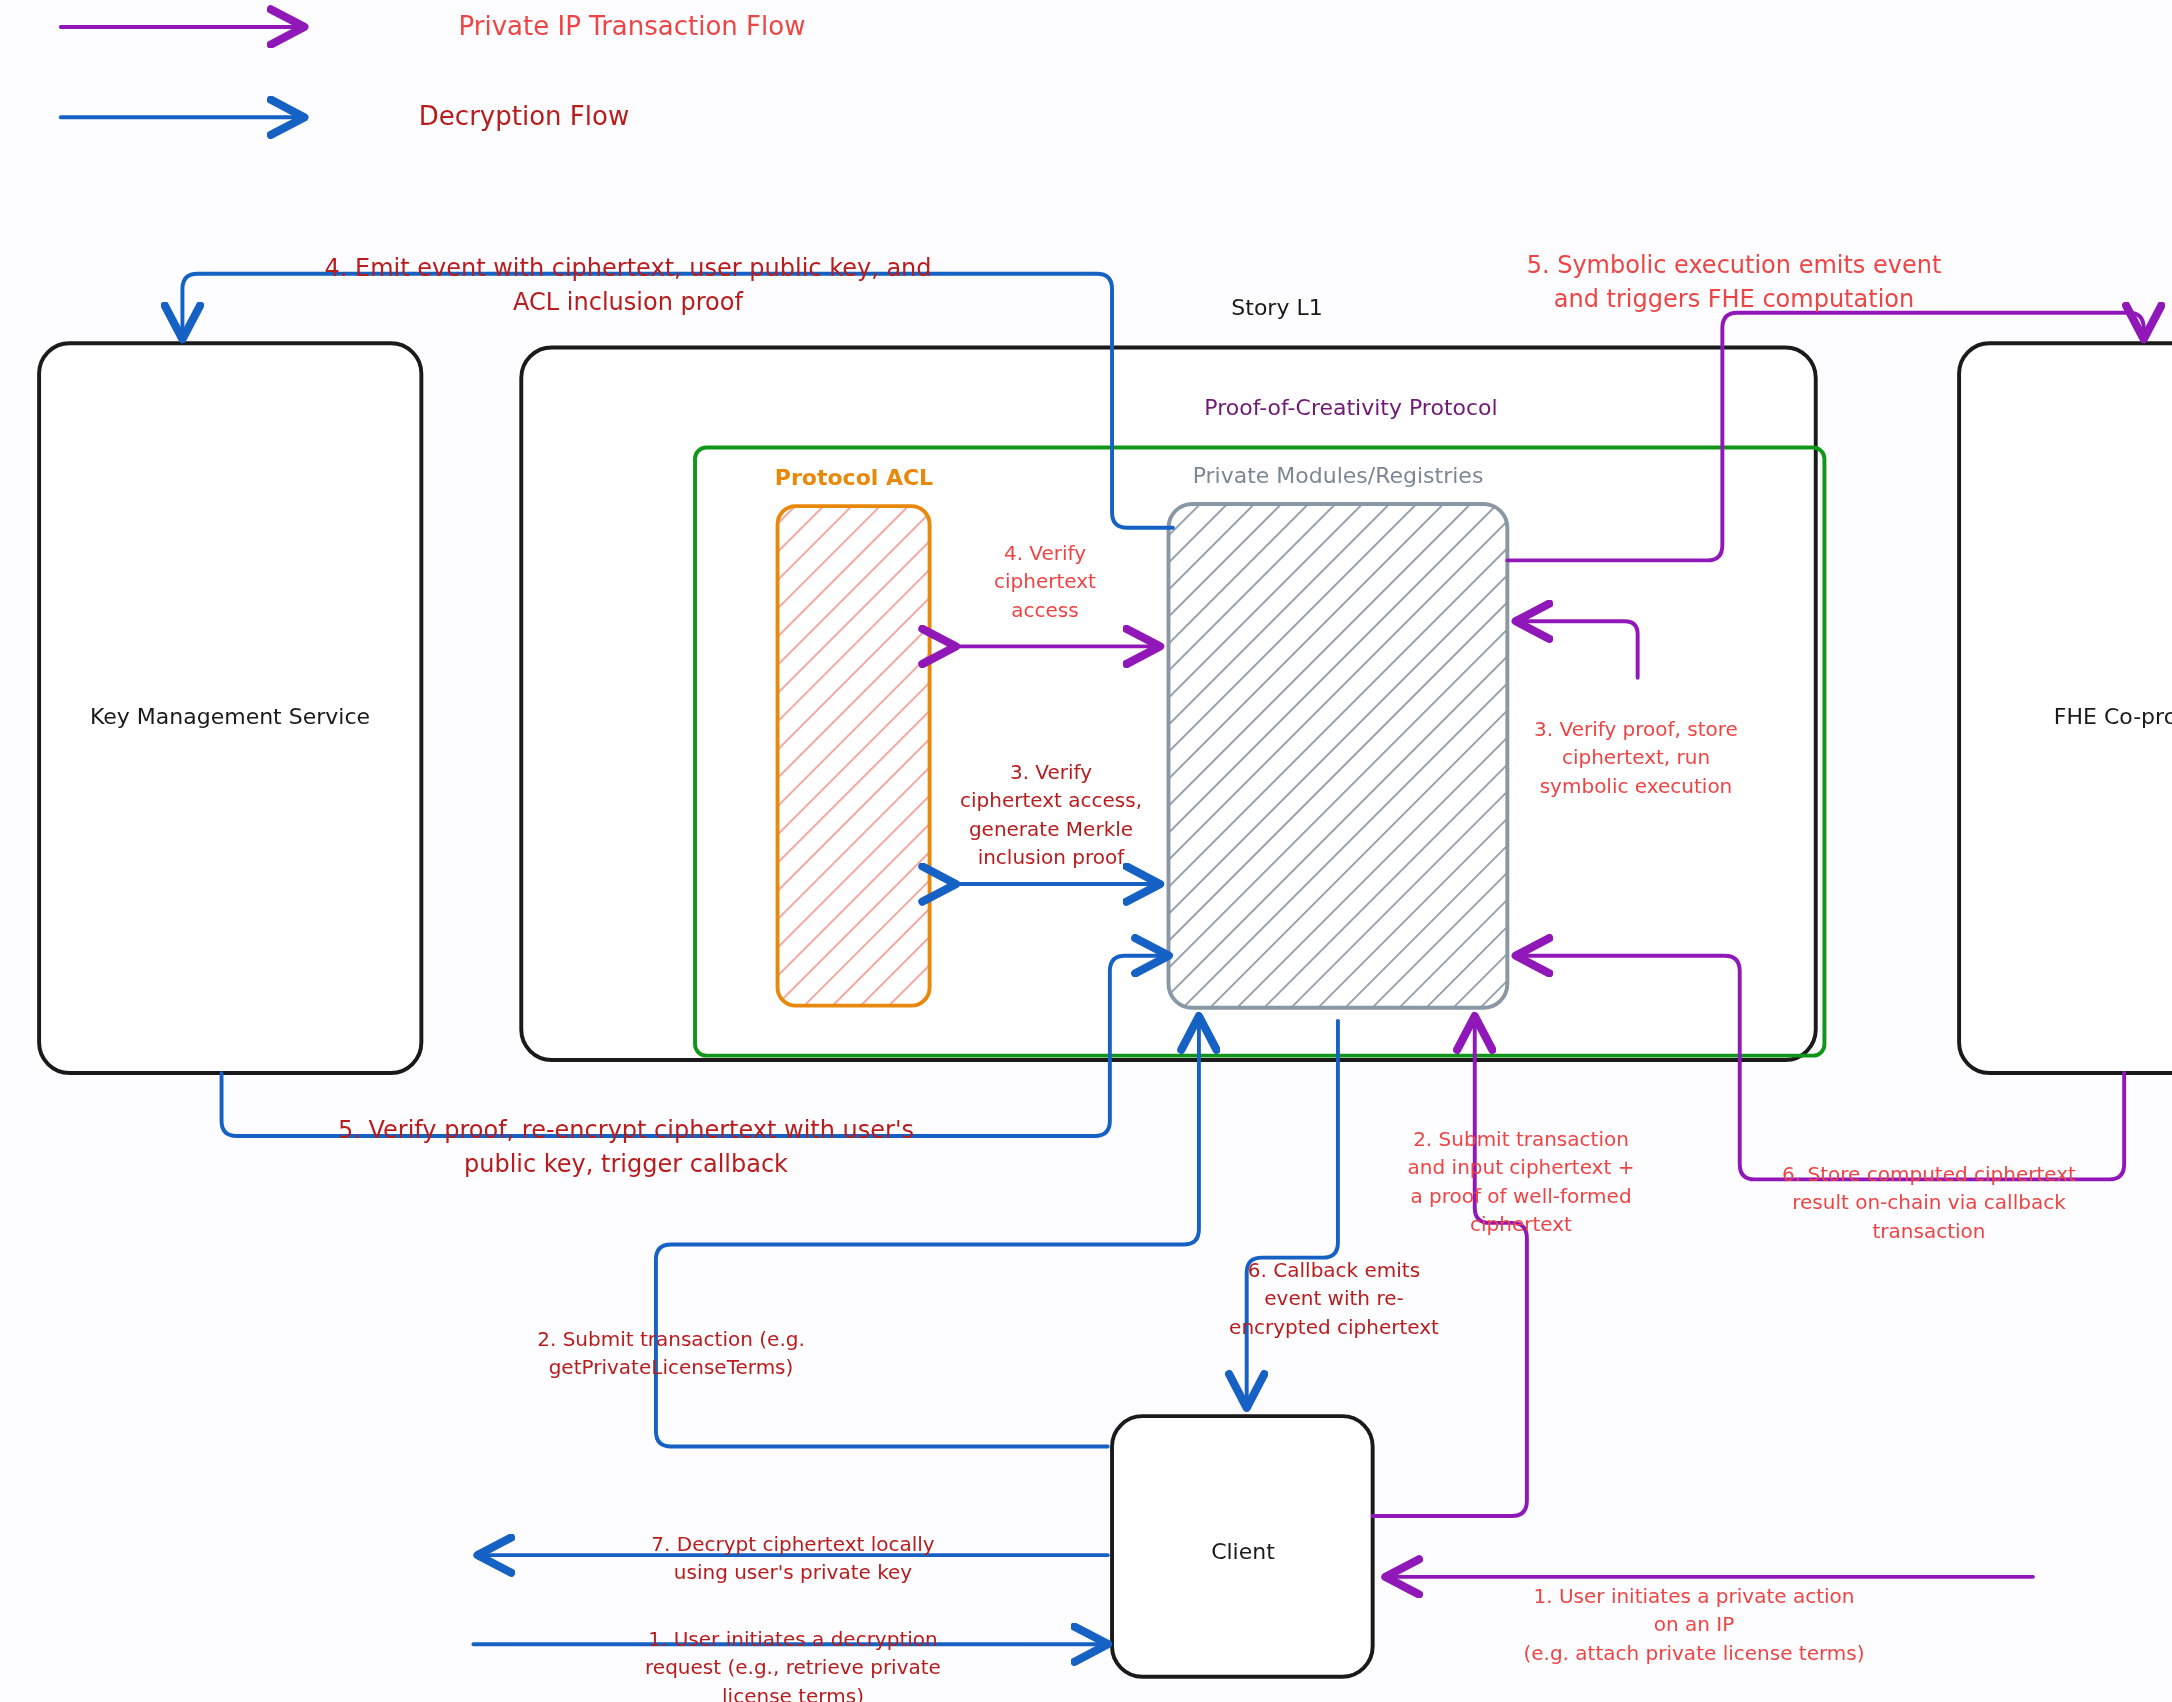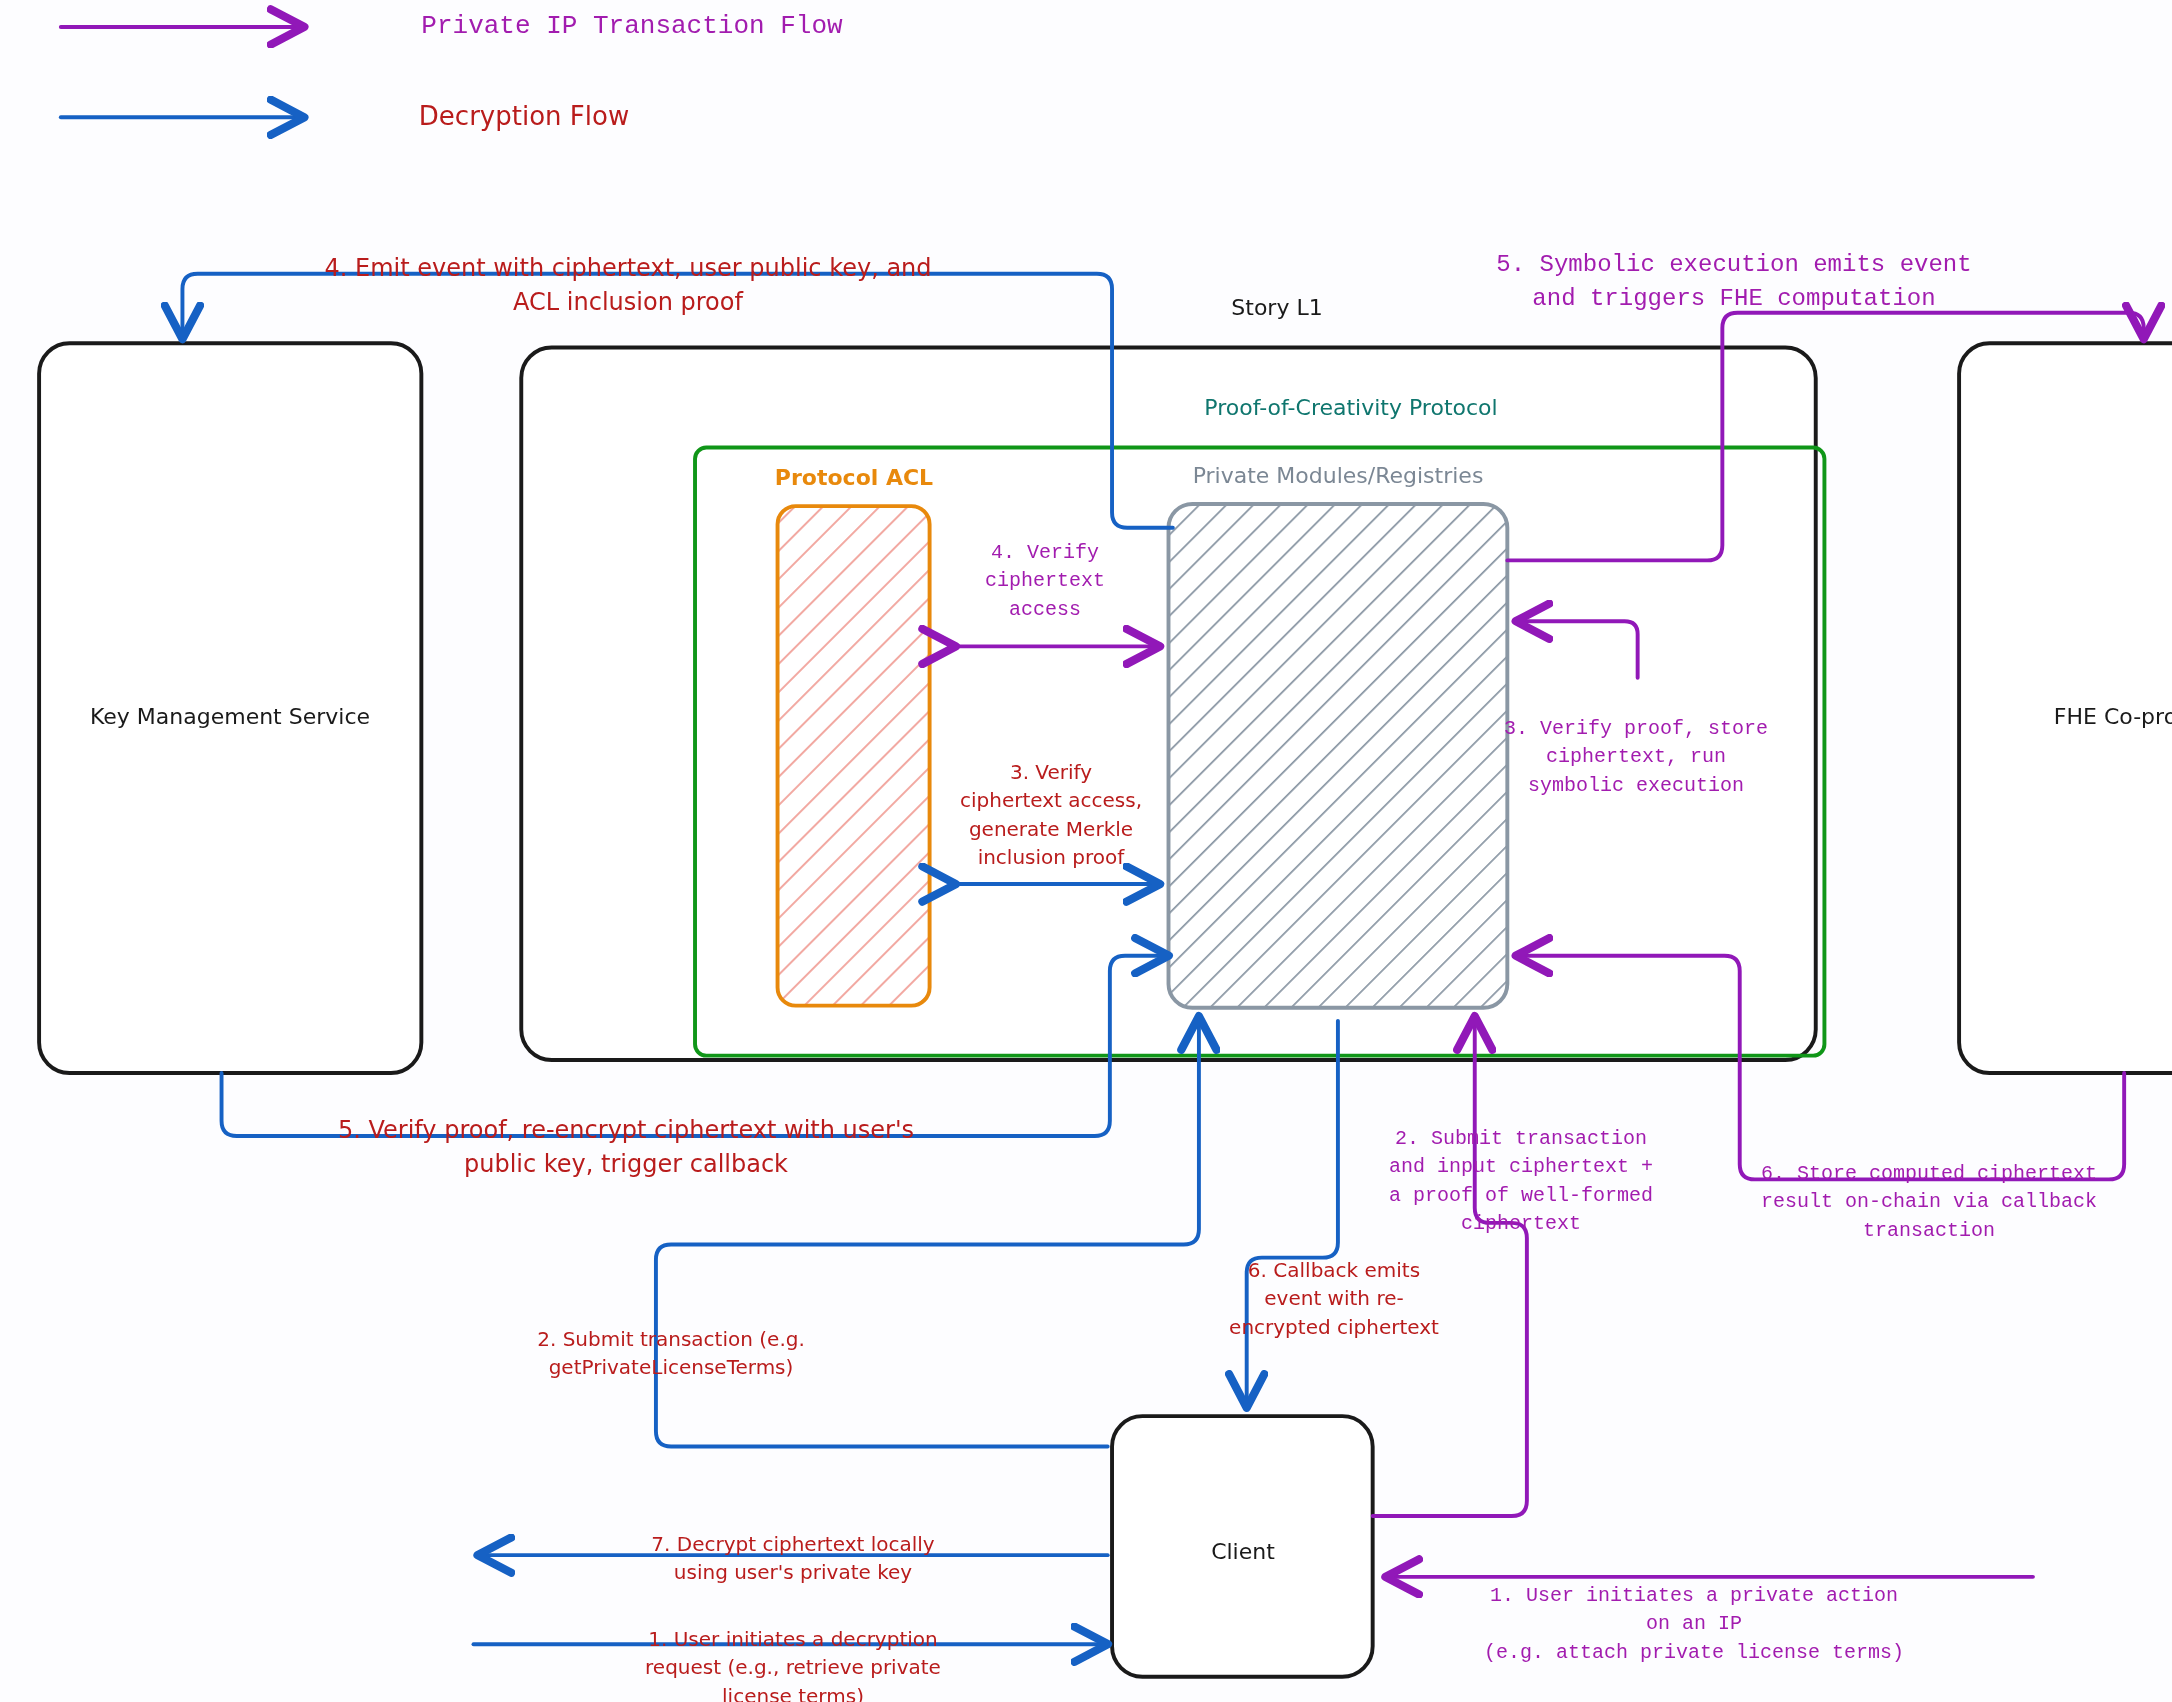--- a/index.html
+++ b/index.html
@@ -22,23 +22,23 @@
     height: 1702px;
   }
   .lbl {
     position: absolute;
     white-space: pre;
     line-height: 1.42;
     text-align: center;
     transform: translate(-50%, -50%);
     pointer-events: none;
   }
-  .lbl-purple { color: #a21caf; font-family: Liberation Mono, monospace; }
+  .lbl-purple { color: #ef4444; }
   .lbl-blue   { color: #b91c1c; }
-  .lbl-green  { color: #0f766e; }
+  .lbl-green  { color: #701a75; }
   .lbl-orange { color: #e8890c; font-weight: bold; }
   .lbl-gray   { color: #7b8794; }
   .lbl-black  { color: #1a1a1a; }
   .s-legend   { font-size: 26px; }
   .s-node     { font-size: 22px; }
   .s-group    { font-size: 22px; }
   .s-note     { font-size: 24px; }
   .s-notemid  { font-size: 20px; }
 </style>
 </head>

